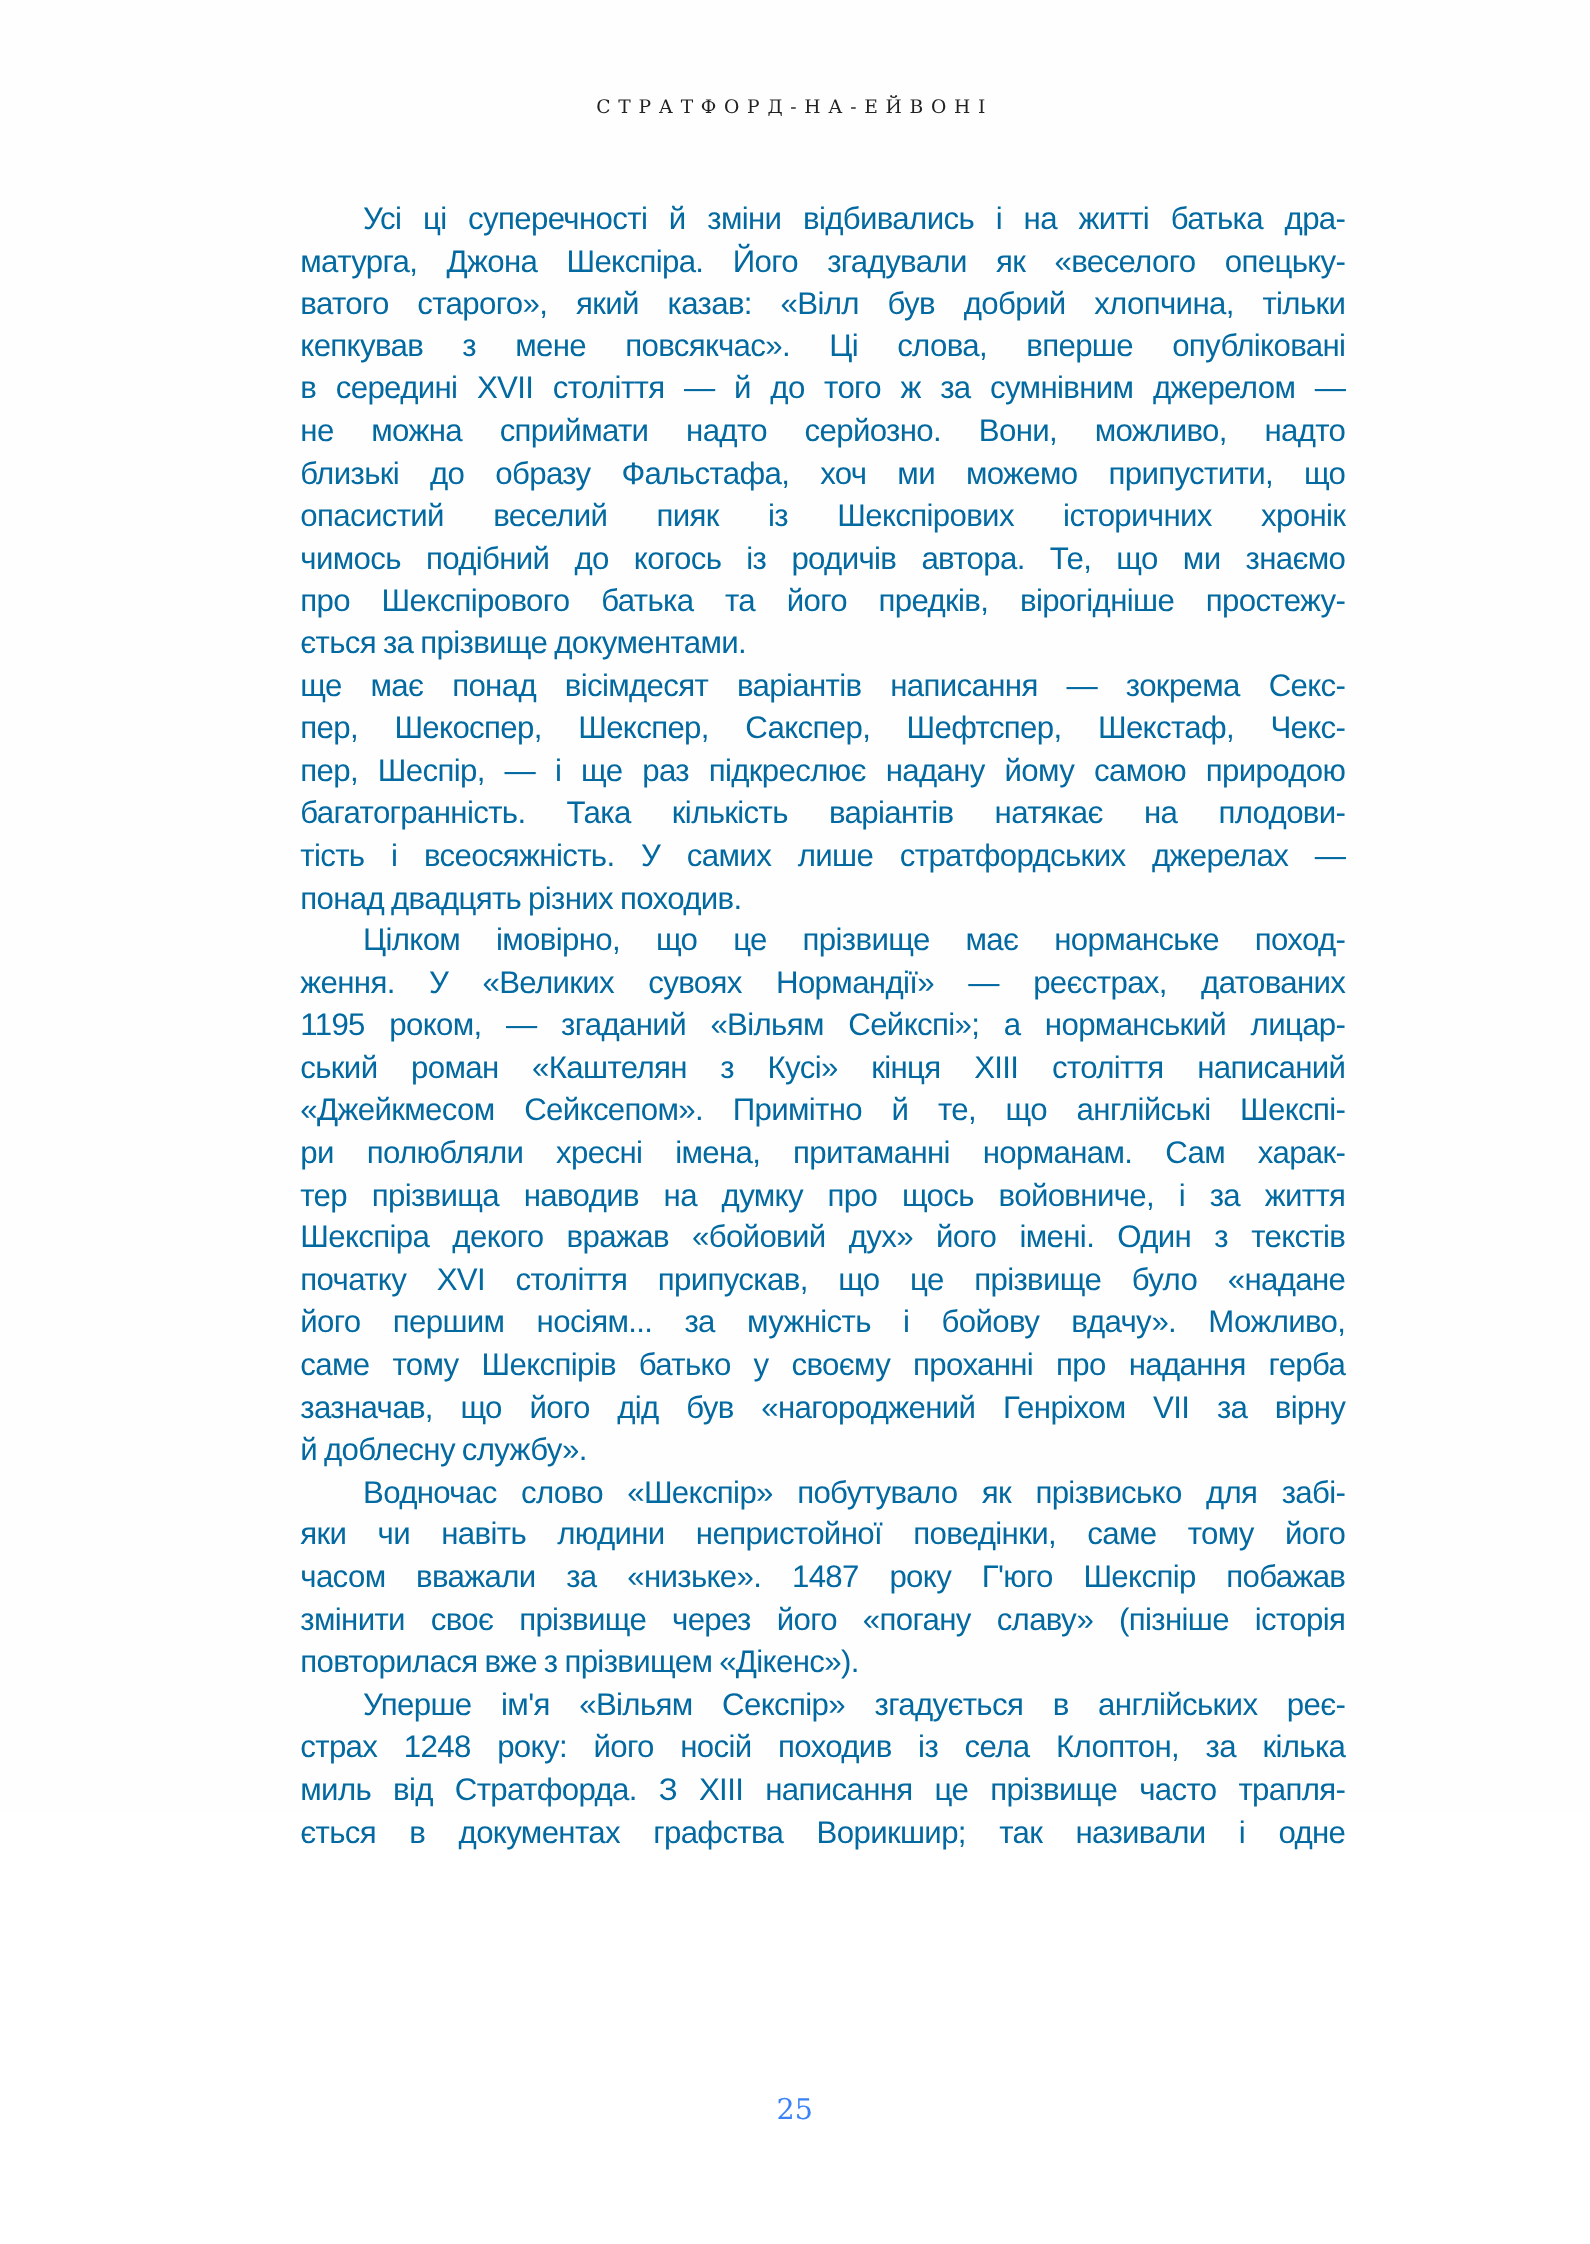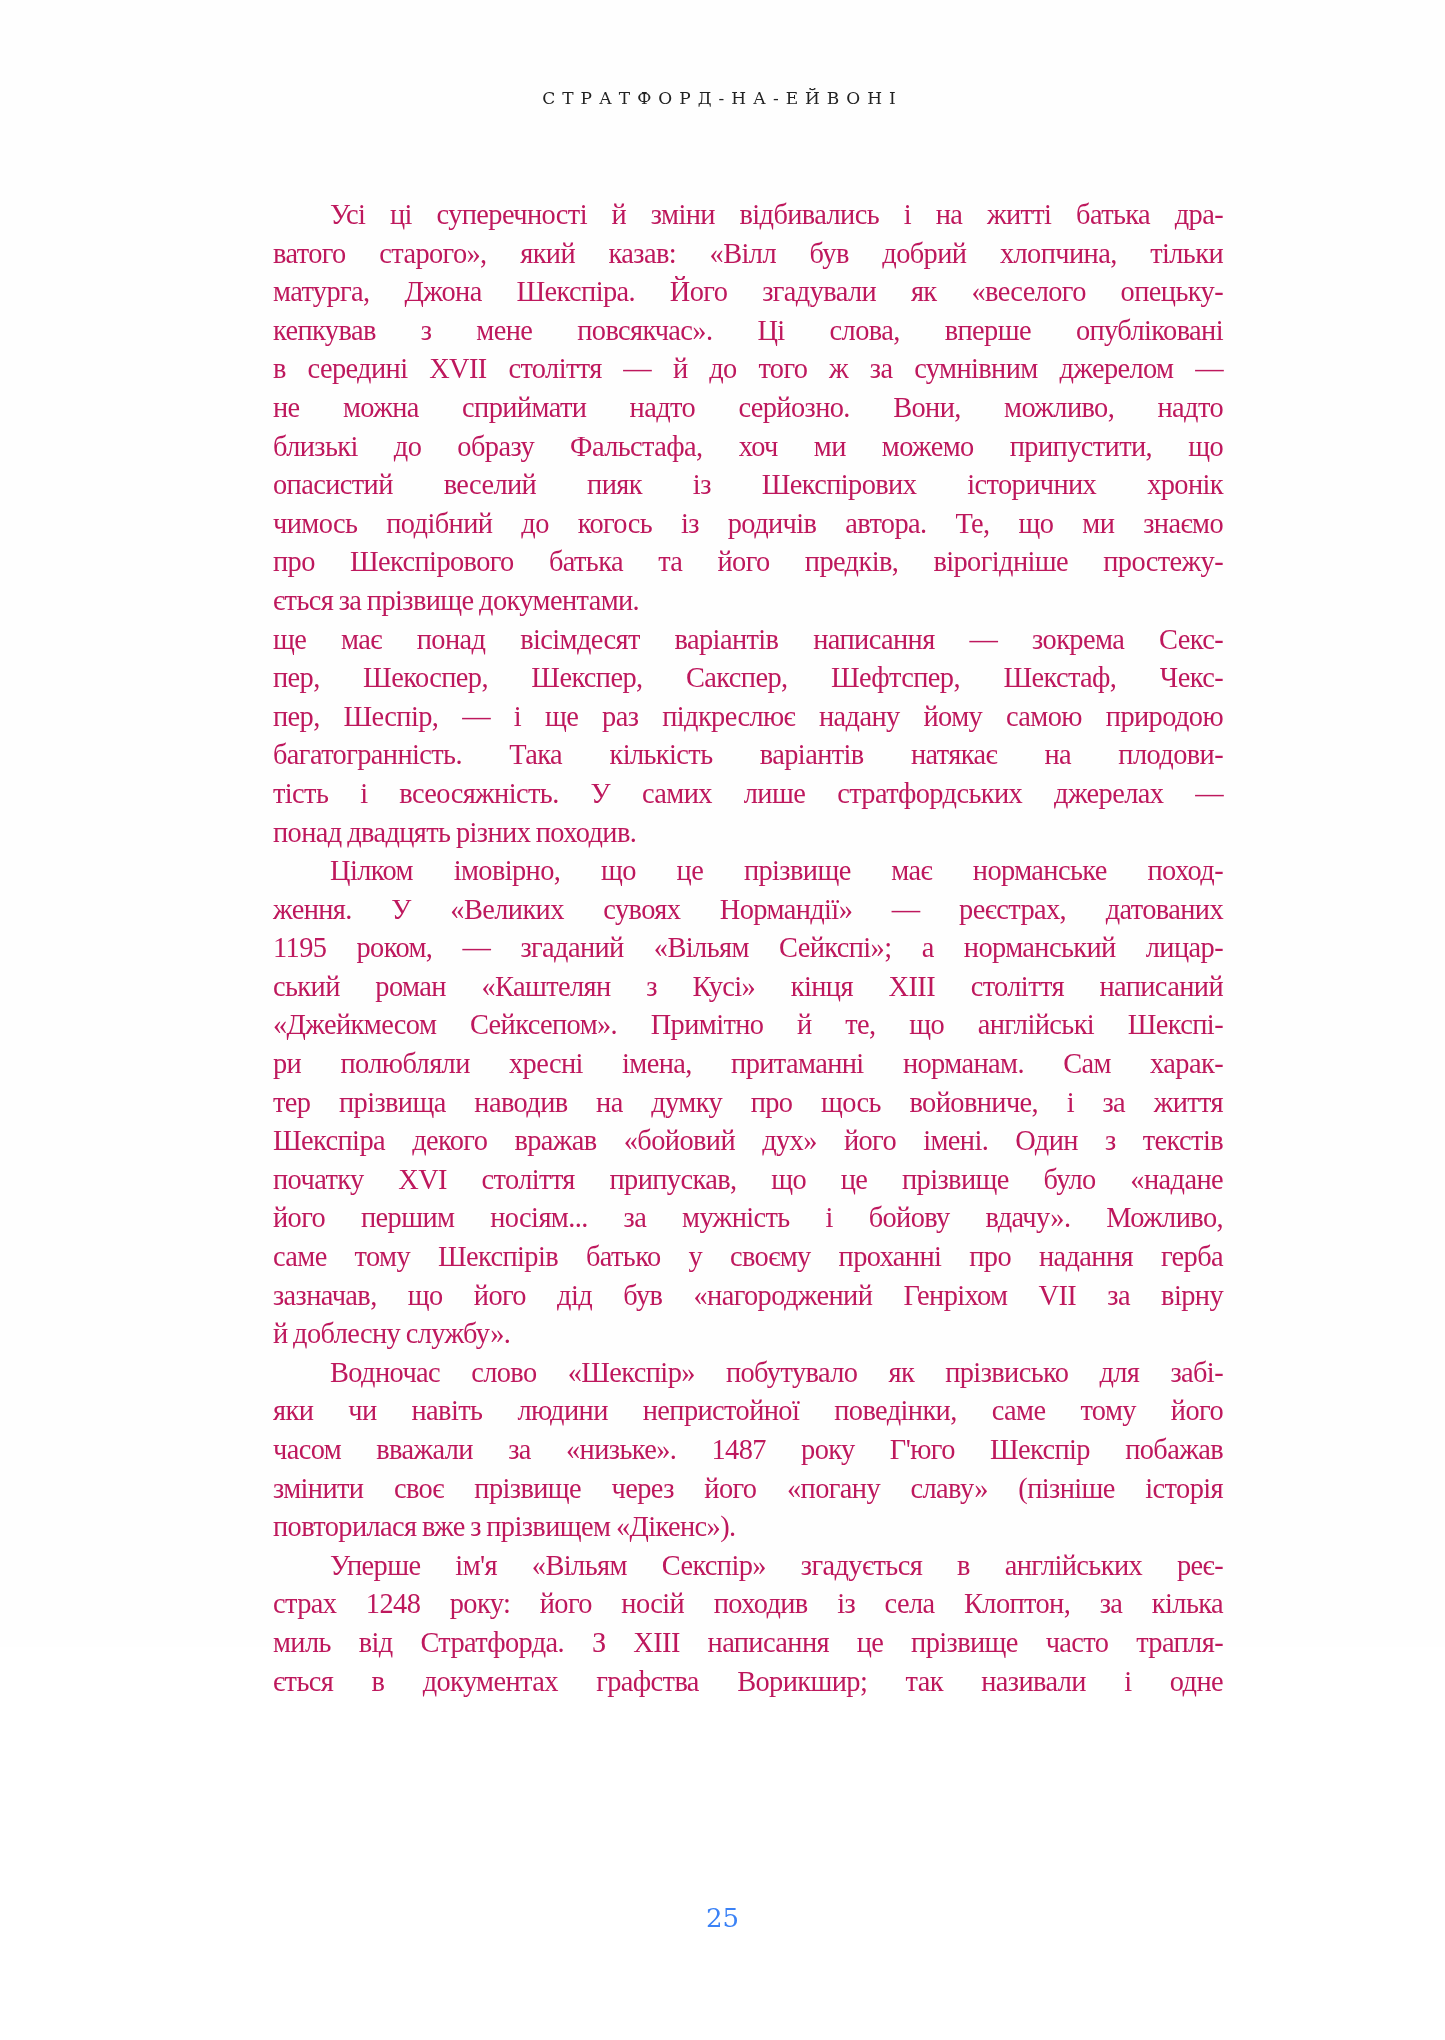--- a/index.html
+++ b/index.html
@@ -3,22 +3,22 @@
 <meta charset="utf-8">
 <style>
   html, body { margin: 0; padding: 0; background: #ffffff; }
   body { width: 1445px; height: 2040px; position: relative; overflow: hidden; }
   .page { position: absolute; left: 0; top: 0; width: 1445px; height: 1647px; background: #fefefe; }
   .running-head {
     position: absolute; top: 88px; left: 0; width: 1445px; text-align: center;
     font-family: "DejaVu Serif", serif; font-size: 17px; letter-spacing: 7px; color: #222;
   }
   .body-text {
-    position: absolute; left: 273px; top: 196px; width: 950px;
-    font-family: Liberation Serif, serif; font-size: 28.4px; color: #be185d;
+    position: absolute; left: 273px; top: 180px; width: 950px;
+    font-family: Liberation Sans, sans-serif; font-size: 28.4px; color: #0369a1;
   }
   .line {
     display: block; height: 38.6px; line-height: 38.6px;
     text-align: justify; text-align-last: justify; white-space: nowrap;
     letter-spacing: -0.6px; word-spacing: -1px;
   }
   .line.first { text-indent: 57px; }
   .line.last { text-align-last: left; }
   .page-number {
     position: absolute; top: 1903px; left: 0; width: 1445px; text-align: center;
@@ -28,22 +28,22 @@
 </head>
 <body>
 
 <div class="page">
   <div class="running-head">СТРАТФОРД-НА-ЕЙВОНІ</div>
 
   <div class="body-text">
 
     <div>
       <span class="line first">Усі ці суперечності й зміни відбивались і на житті батька дра-</span>
+      <span class="line">матурга, Джона Шекспіра. Його згадували як «веселого опецьку-</span>
       <span class="line">ватого старого», який казав: «Вілл був добрий хлопчина, тільки</span>
-      <span class="line">матурга, Джона Шекспіра. Його згадували як «веселого опецьку-</span>
       <span class="line">кепкував з мене повсякчас». Ці слова, вперше опубліковані</span>
       <span class="line">в середині XVII століття — й до того ж за сумнівним джерелом —</span>
       <span class="line">не можна сприймати надто серйозно. Вони, можливо, надто</span>
       <span class="line">близькі до образу Фальстафа, хоч ми можемо припустити, що</span>
       <span class="line">опасистий веселий пияк із Шекспірових історичних хронік</span>
       <span class="line">чимось подібний до когось із родичів автора. Те, що ми знаємо</span>
       <span class="line">про Шекспірового батька та його предків, вірогідніше простежу-</span>
       <span class="line last">ється за прізвище документами.</span>
     </div>
 

